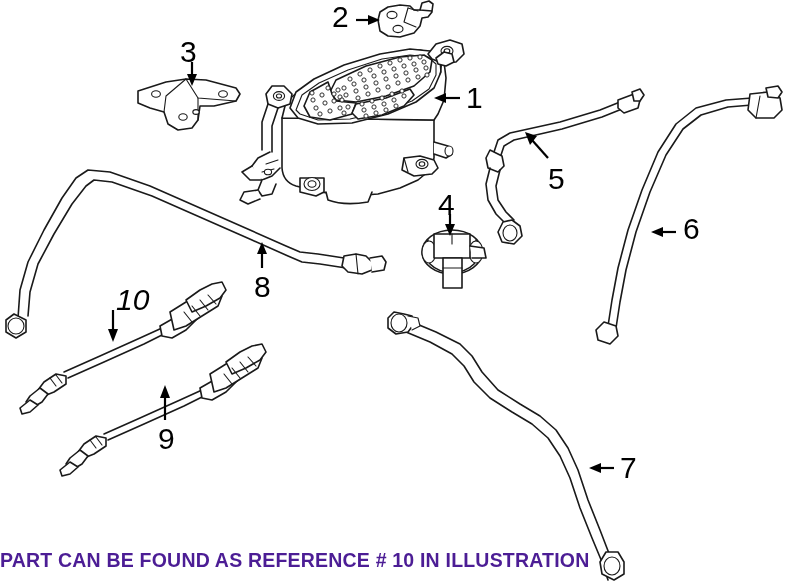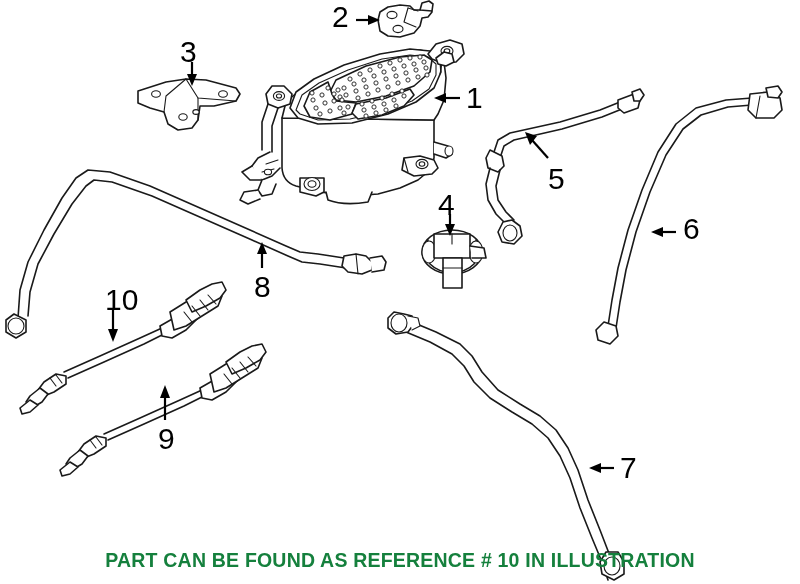--- a/index.html
+++ b/index.html
@@ -74,25 +74,25 @@
     color: #000000;
     line-height: 1;
     white-space: nowrap;
     user-select: none;
   }
   #caption {
     position: absolute;
     left: 0;
     top: 549px;
     width: 800px;
-    text-align: center;
+    text-align: left;
     font-family: "Liberation Sans", sans-serif;
     font-size: 19.5px;
     font-weight: bold;
-    color: #15803d;
+    color: #4c1d95;
     letter-spacing: 0.2px;
     white-space: nowrap;
   }
 </style>
 </head>
 <body>
 
 <div id="diagram-root">
 
   <svg id="parts-svg" viewBox="0 0 800 584">
@@ -365,17 +365,17 @@
 
   <div class="callout-label" style="left:466px; top:83px;">1</div>
   <div class="callout-label" style="left:332px; top:2px;">2</div>
   <div class="callout-label" style="left:180px; top:37px;">3</div>
   <div class="callout-label" style="left:438px; top:190px;">4</div>
   <div class="callout-label" style="left:548px; top:164px;">5</div>
   <div class="callout-label" style="left:683px; top:214px;">6</div>
   <div class="callout-label" style="left:620px; top:453px;">7</div>
   <div class="callout-label" style="left:254px; top:272px;">8</div>
   <div class="callout-label" style="left:158px; top:424px;">9</div>
-  <div class="callout-label" style="left:105px; top:285px;">10</div>
+  <div class="callout-label" style="left:116px; top:285px;font-style:italic;">10</div>
 
   <div id="caption">PART CAN BE FOUND AS REFERENCE # 10 IN ILLUSTRATION</div>
 
 </div>
 
 </body></html>

